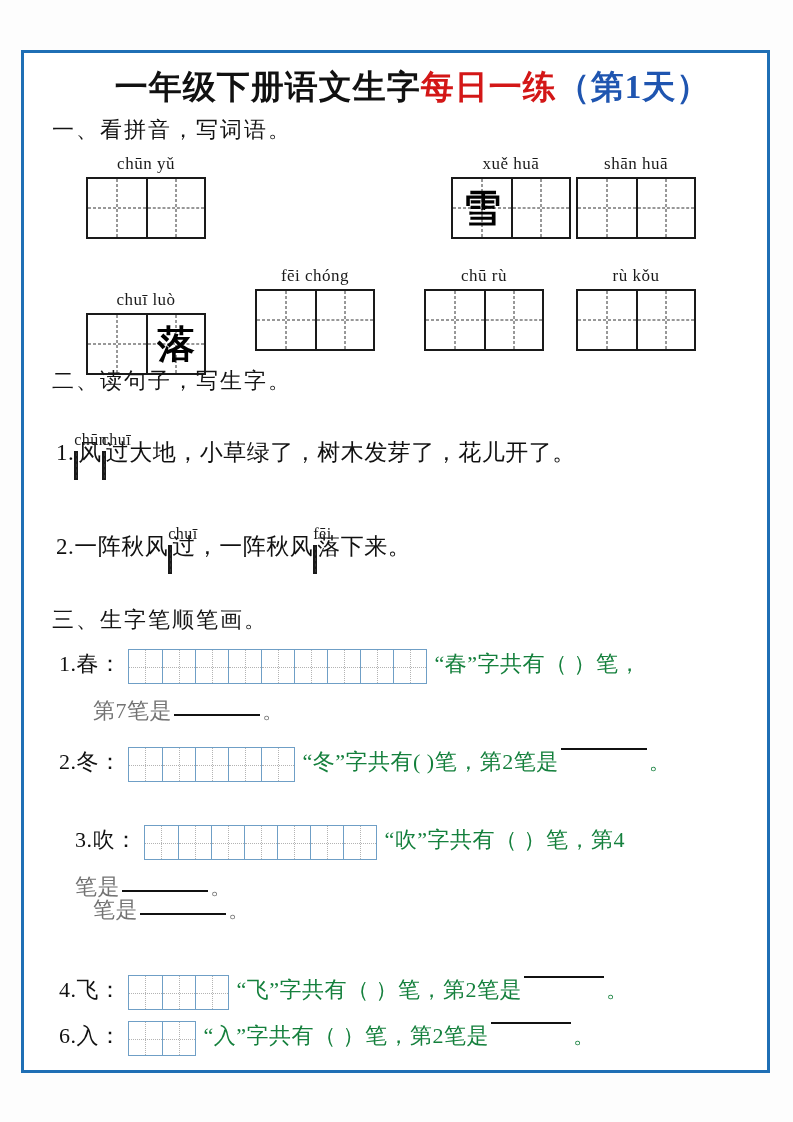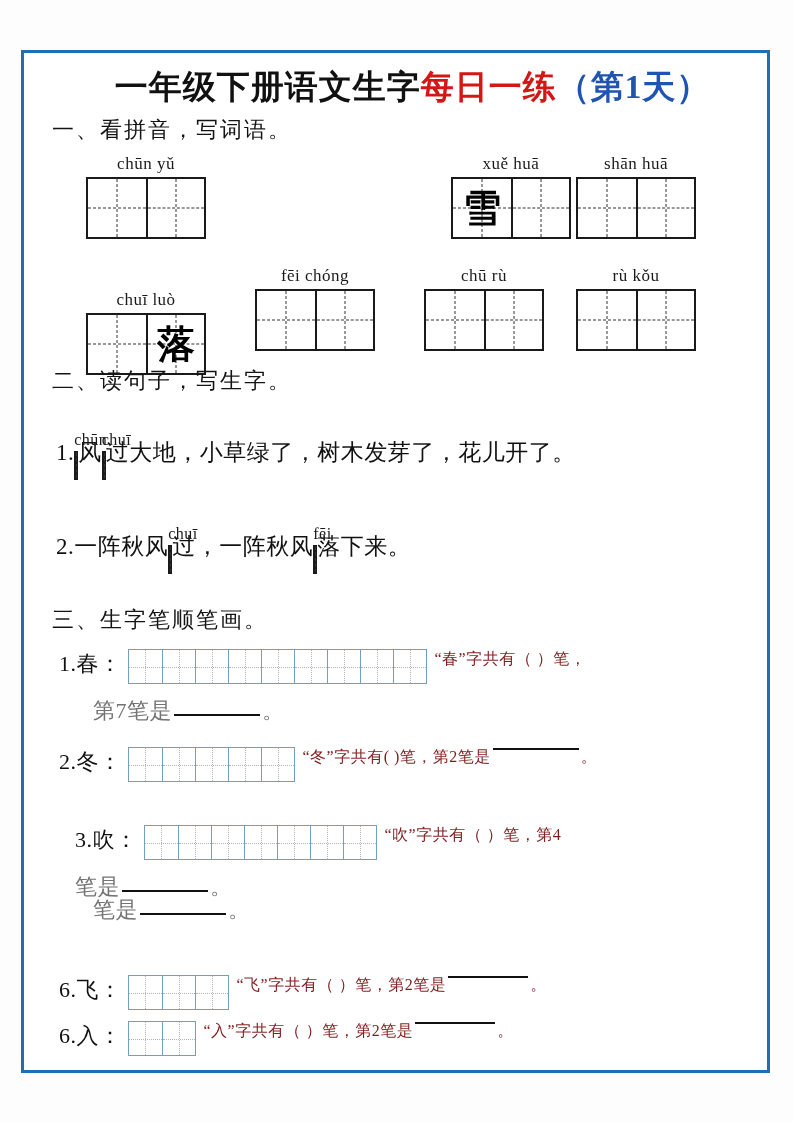--- a/index.html
+++ b/index.html
@@ -228,22 +228,22 @@
   .stroke-cell::after {
     content: "";
     position: absolute;
     top: 50%;
     left: 0;
     width: 100%;
     border-top: 1px dotted #b3b3b3;
   }
   .stroke-tail {
     font-family: "Liberation Serif", "DejaVu Serif", serif;
-    font-size: 16px;
-    color: #7f1d1d;
+    font-size: 22px;
+    color: #15803d;
   }
   .stroke-line2 {
     white-space: nowrap;
     font-size: 22px;
     color: #737373;
     letter-spacing: 0.5px;
     font-family: "Liberation Serif", "DejaVu Serif", serif;
     margin-top: 12px;
   }
   .blank-line {
@@ -445,21 +445,21 @@
       </div>
 
       <div class="stroke-item" style="top:830px;">
         <div class="stroke-line2 indent-2">
           <span>笔是</span><span class="blank-line"></span><span>。</span>
         </div>
       </div>
 
       <div class="stroke-item" style="top:922px;">
         <div class="stroke-line1">
-          <span class="stroke-label">6.飞：</span>
+          <span class="stroke-label">4.飞：</span>
           <span class="stroke-grid">
               <span class="stroke-cell"></span>
               <span class="stroke-cell"></span>
               <span class="stroke-cell"></span>
             </span>
           <span class="stroke-tail">“飞”字共有（      ）笔，第2笔是</span>
             <span class="blank-line short"></span>
             <span class="stroke-tail">。</span>
         </div>
       </div>

